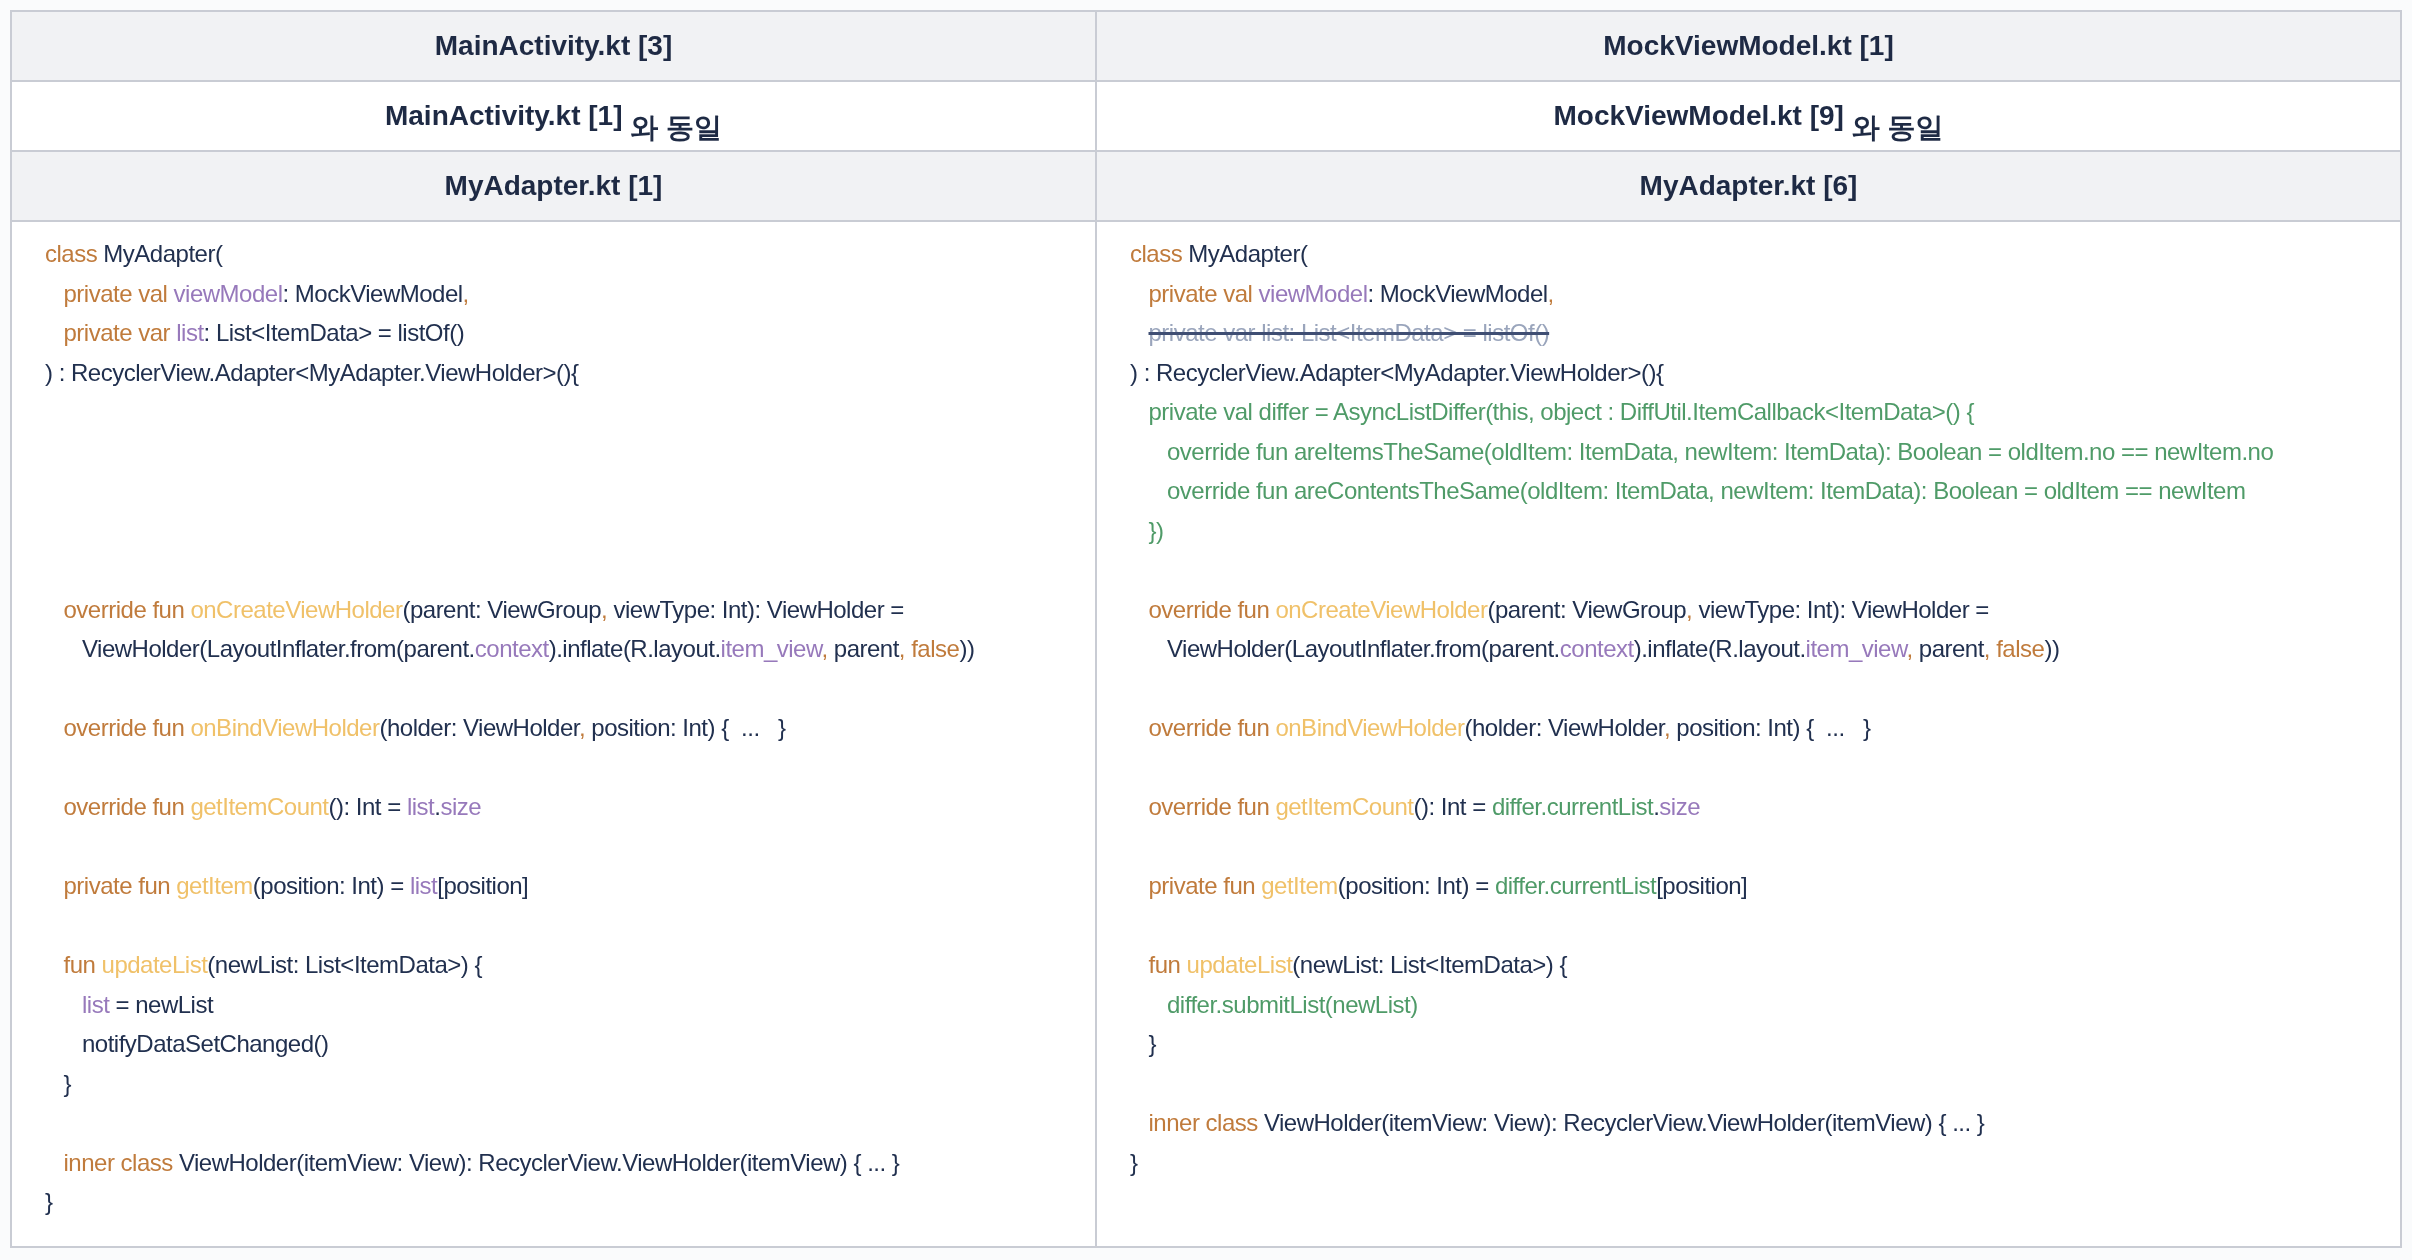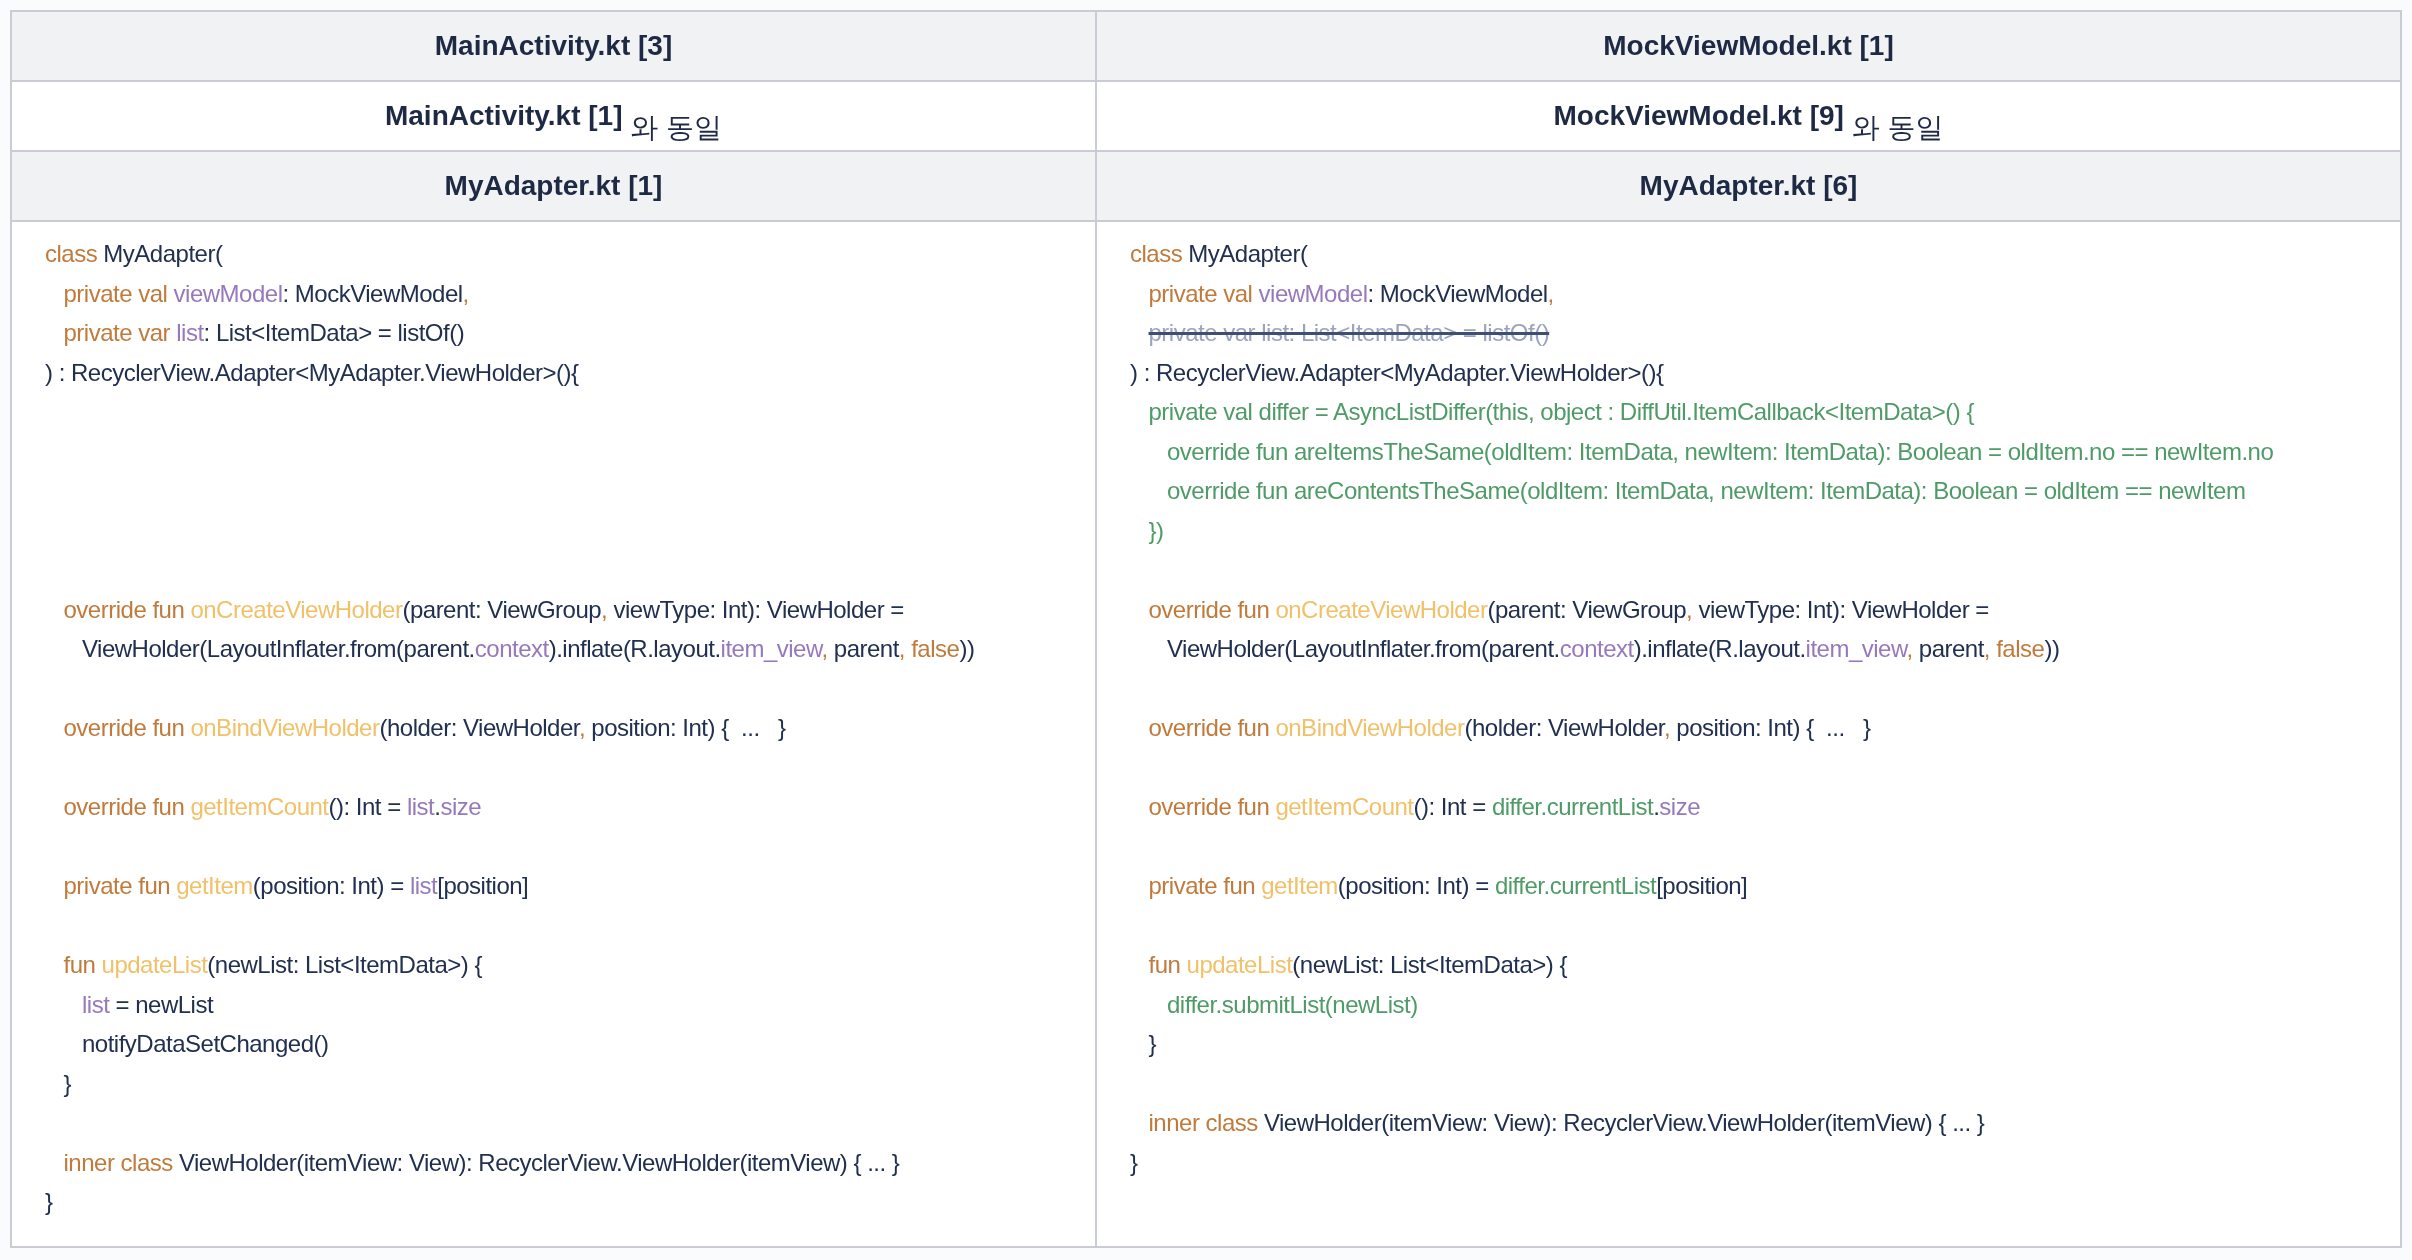--- a/index.html
+++ b/index.html
@@ -36,21 +36,21 @@
   }
   .header, .subheader {
     display: flex;
     align-items: center;
     justify-content: center;
     font-size: 28px;
     color: var(--c-header_text, #1e2a44);
   }
   .header { font-weight: bold; }
   .subheader .bold-part { font-weight: bold; }
-  .subheader .rest-part { font-weight: normal; white-space: pre; margin-top: 24px; }
+  .subheader .rest-part { font-weight: bold; white-space: pre; margin-top: 24px; }
   .code-cell {
     padding: 12px 0 0 33px;
     font-size: 24px;
     line-height: 39.5px;
     letter-spacing: -0.5px;
     color: var(--c-text, #21304f);
     white-space: pre;
   }
   .code-line { height: 39.5px; }
   .seg-n { color: var(--c-text, #21304f); }

